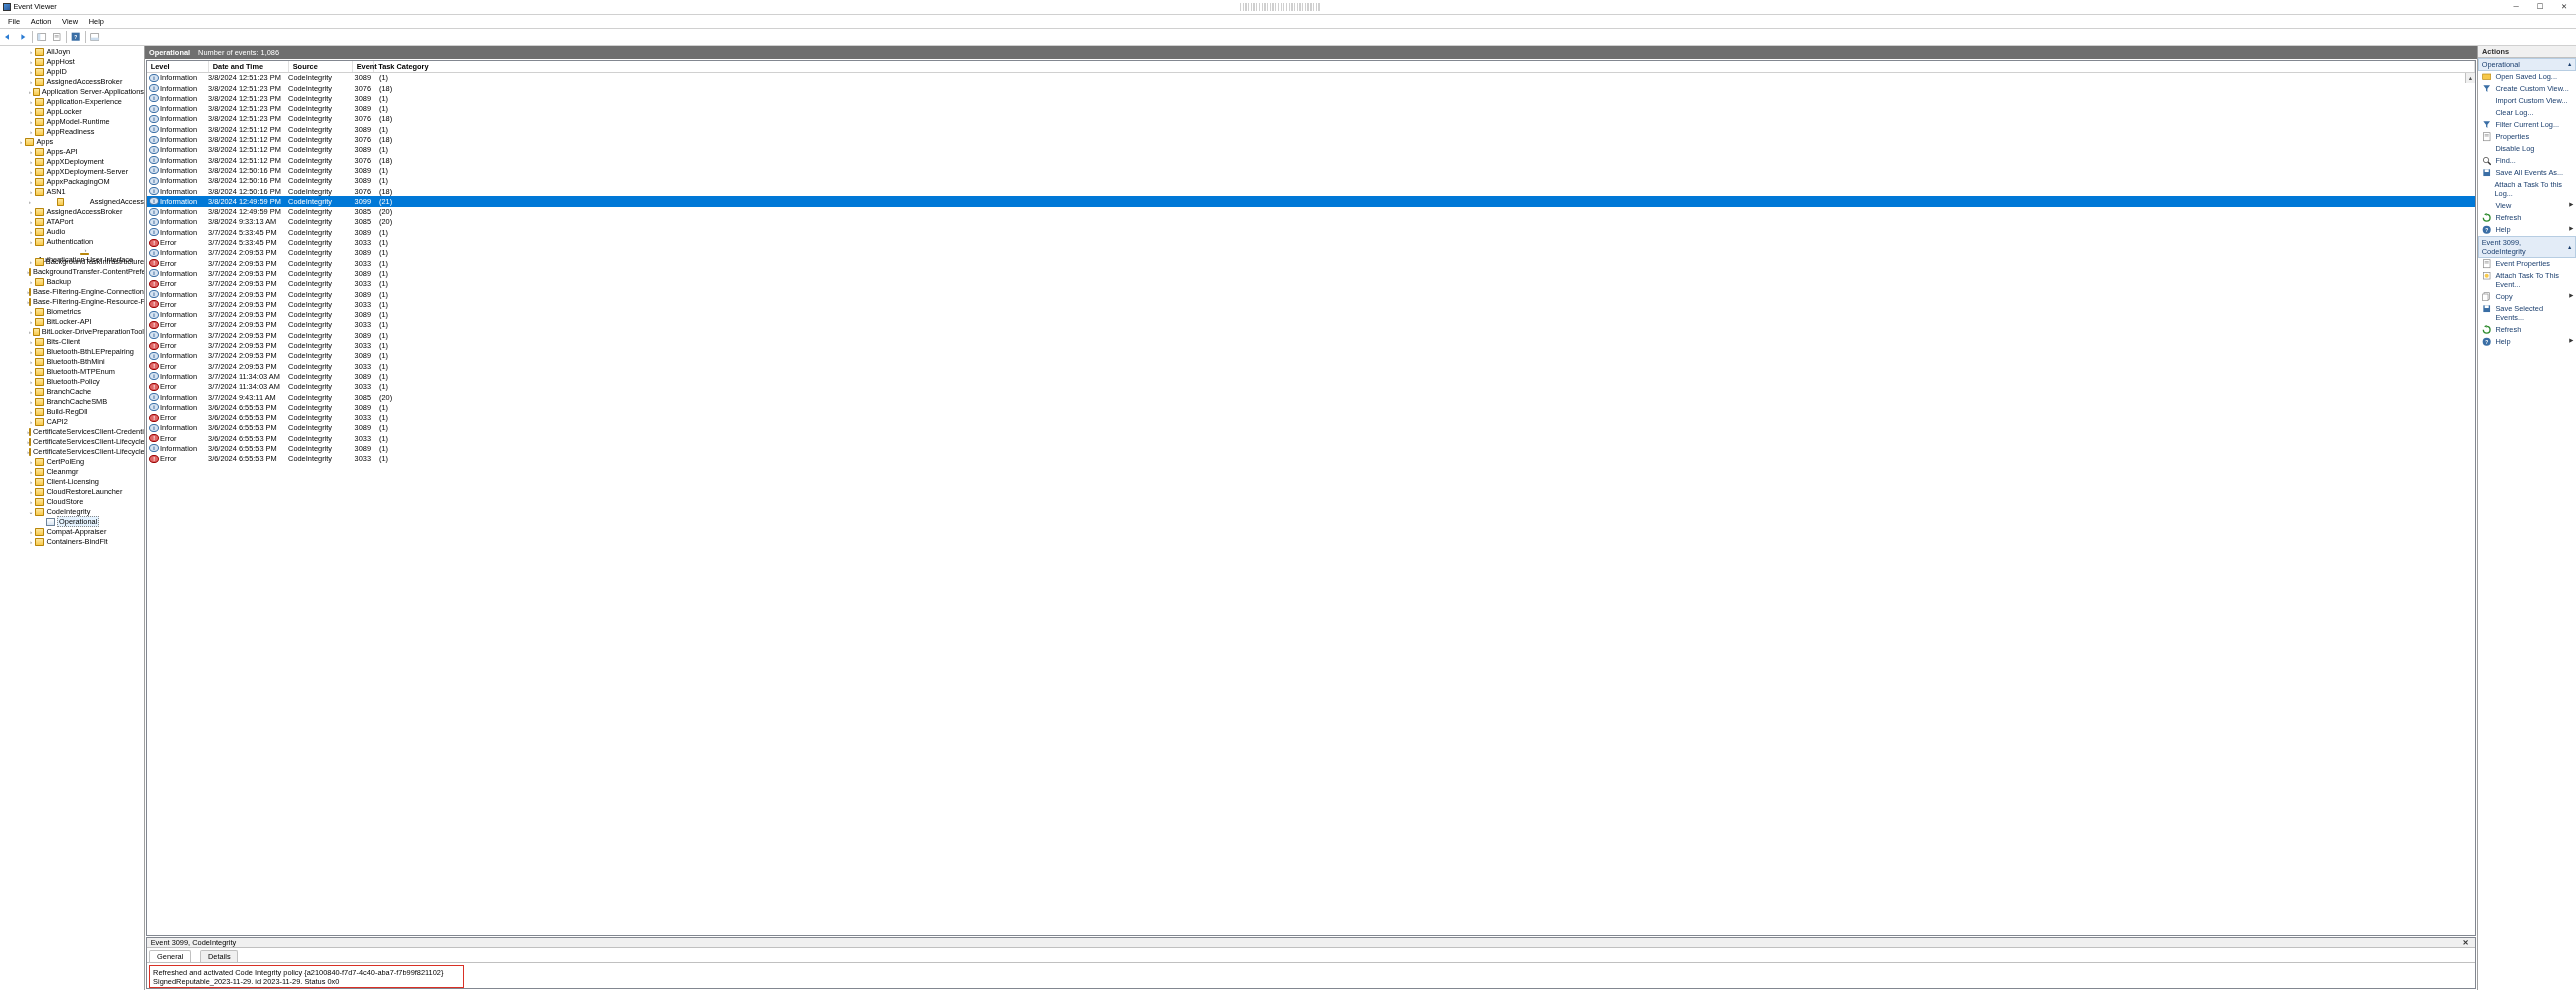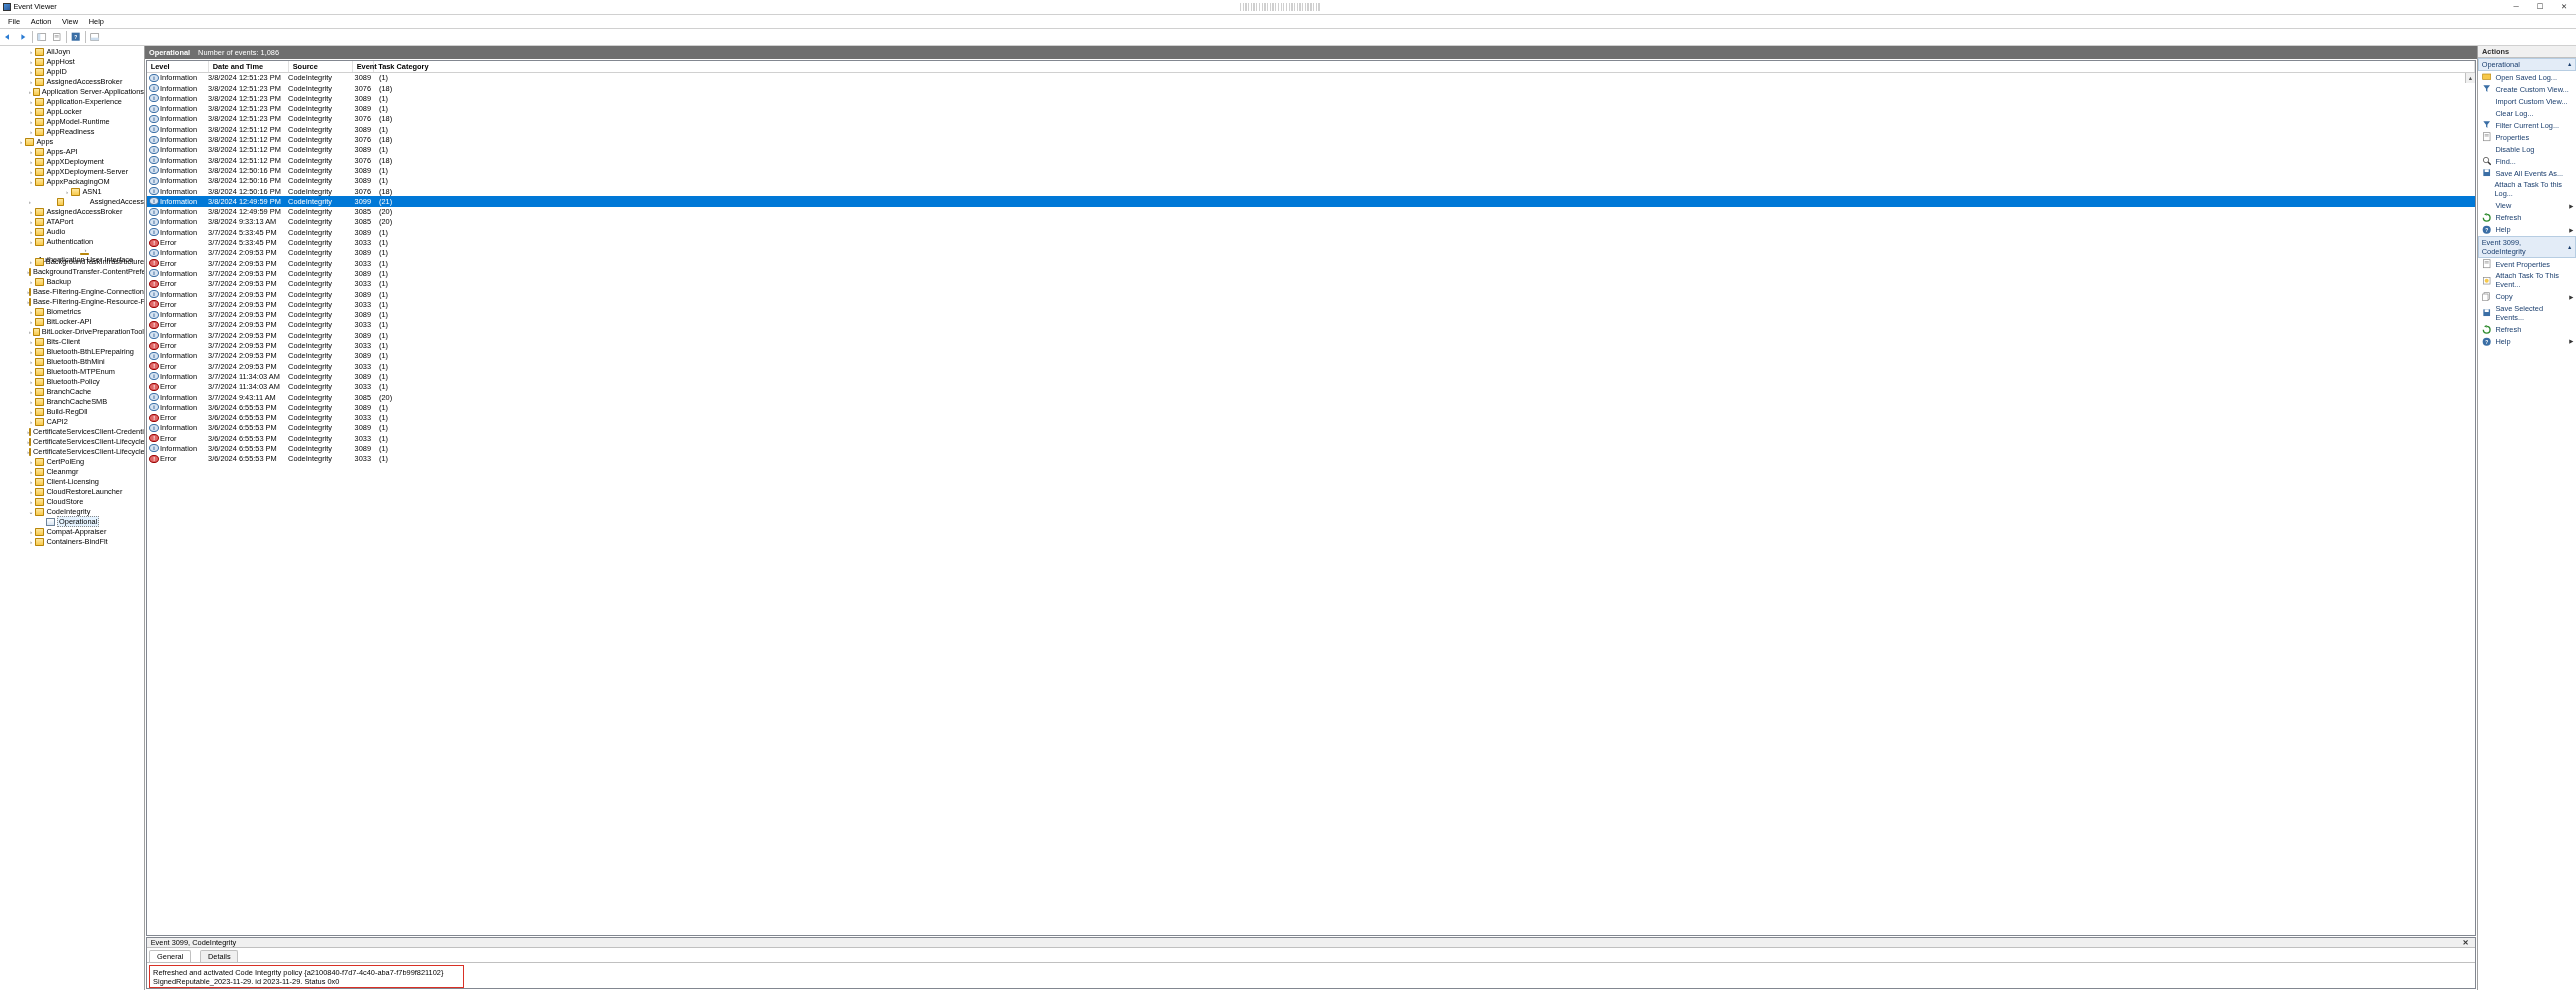--- a/index.html
+++ b/index.html
@@ -76,21 +76,21 @@
 .preview-tabs { display:flex; align-items:flex-end; height:14.8px; padding:1.3px 2.7px 0; background:#fff; border-bottom:0.7px solid #c0c0c0;gap:8px; }
 .preview-tab { padding:1.3px 6.7px; border:0.7px solid #c0c0c0; border-bottom:none; background:#f0f0f0; margin-right:1.3px; border-radius:2px 2px 0 0; position:relative; top:0.7px; }
 .preview-tab.active { background:#fff; }
 .preview-body { flex:1; padding:2.7px; }
 .preview-msg { border:1.3px solid #d93025; padding:1.3px 2.7px; width:315px; color:#000; }
 
 
 .actions-header { height:12px; background:#f0f0f0; border-bottom:0.7px solid #c0c0c0; padding:1.3px 4px; font-weight:bold; color:#333; }
 .actions-section-hdr { background:#e3ecf7; border:0.7px solid #b7cde2; padding:1.3px 2.7px; display:flex; align-items:center; color:#1a3e6e; }
 .actions-section-hdr .chev { margin-left:auto; font-size:5.4px; color:#1a3e6e; }
-.action-item { display:flex; align-items:center; padding:1.3px 2.7px 1.3px 4px; gap:4px; color:#1a3e6e; }
+.action-item { display:flex; align-items:flex-start; padding:1.3px 2.7px 1.3px 4px; gap:4px; color:#1a3e6e; }
 .action-item .ai-icon { width:9.4px; height:9.4px; display:flex; align-items:center; justify-content:center; font-size:6.7px; }
 .action-item .chev-r { margin-left:auto; font-size:5.4px; color:#333; }
 
 
 ::-webkit-scrollbar { width:10.7px; height:10.7px; }
 ::-webkit-scrollbar-track { background:#f0f0f0; }
 ::-webkit-scrollbar-thumb { background:#c2c2c2; border:0.7px solid #a0a0a0; }
 </style>
 </head>
 <body>
@@ -223,21 +223,21 @@
         <div class="tree-row" style="padding-left: 27px;">
           <span class="twisty">›</span>
           <span class="ticon folder-icon"></span>
           <span class="tlabel">AppXDeployment-Server</span>
         </div>
         <div class="tree-row" style="padding-left: 27px;">
           <span class="twisty">›</span>
           <span class="ticon folder-icon"></span>
           <span class="tlabel">AppxPackagingOM</span>
         </div>
-        <div class="tree-row" style="padding-left: 42px; margin-left: 21px;">
+        <div class="tree-row" style="padding-left: 27px;">
           <span class="twisty">›</span>
           <span class="ticon folder-icon"></span>
           <span class="tlabel">ASN1</span>
         </div>
         <div class="tree-row" style="padding-left: 27px; gap: 24px;">
           <span class="twisty">›</span>
           <span class="ticon folder-icon"></span>
           <span class="tlabel">AssignedAccess</span>
         </div>
         <div class="tree-row" style="padding-left: 27px;">

